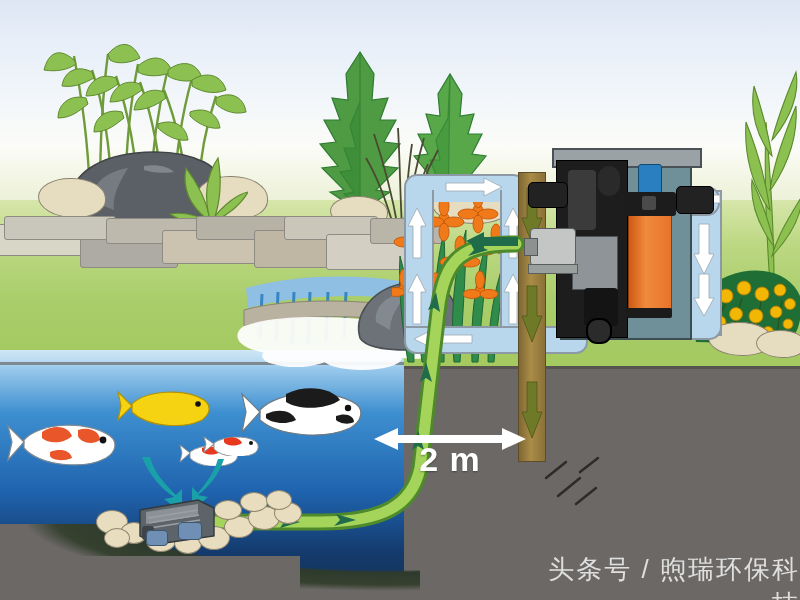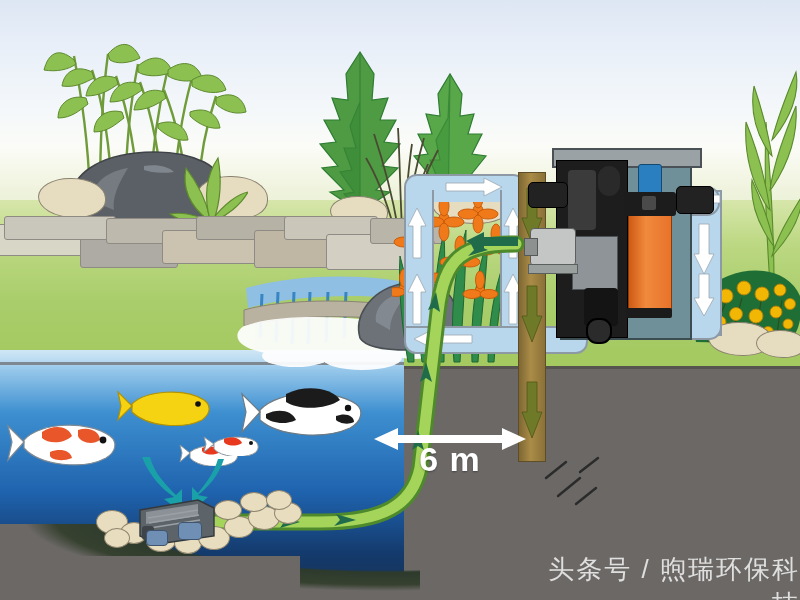--- a/index.html
+++ b/index.html
@@ -419,21 +419,21 @@
         <path d="M14 32 L64 24"></path>
     </g>
     <rect x="6" y="30" width="12" height="14" rx="3" fill="#3e4448"></rect>
   </svg>
   <div class="abs" style="left:178px;top:522px;width:22px;height:16px;background:#6f8fb5;border:1.3px solid #3f556f;border-radius:4px;"></div>
   <div class="abs" style="left:146px;top:530px;width:20px;height:14px;background:#6f8fb5;border:1.3px solid #3f556f;border-radius:4px;"></div>
 
   <svg class="abs" style="left:372px;top:426px;" width="156" height="26">
     <path d="M2 13 L26 2 L26 9 L130 9 L130 2 L154 13 L130 24 L130 17 L26 17 L26 24 Z" fill="#fff"></path>
   </svg>
-  <div class="abs" id="dim-label">6 m</div>
+  <div class="abs" id="dim-label">2 m</div>
 
   <svg class="abs" style="left:540px;top:452px;" width="70" height="60">
     <g stroke="#2b2b2b" stroke-width="2.4" stroke-linecap="round">
       <path d="M6 26 L26 10"></path>
         <path d="M18 44 L40 26"></path>
         <path d="M40 20 L58 6"></path>
         <path d="M36 52 L56 36"></path>
     </g>
   </svg>
 

